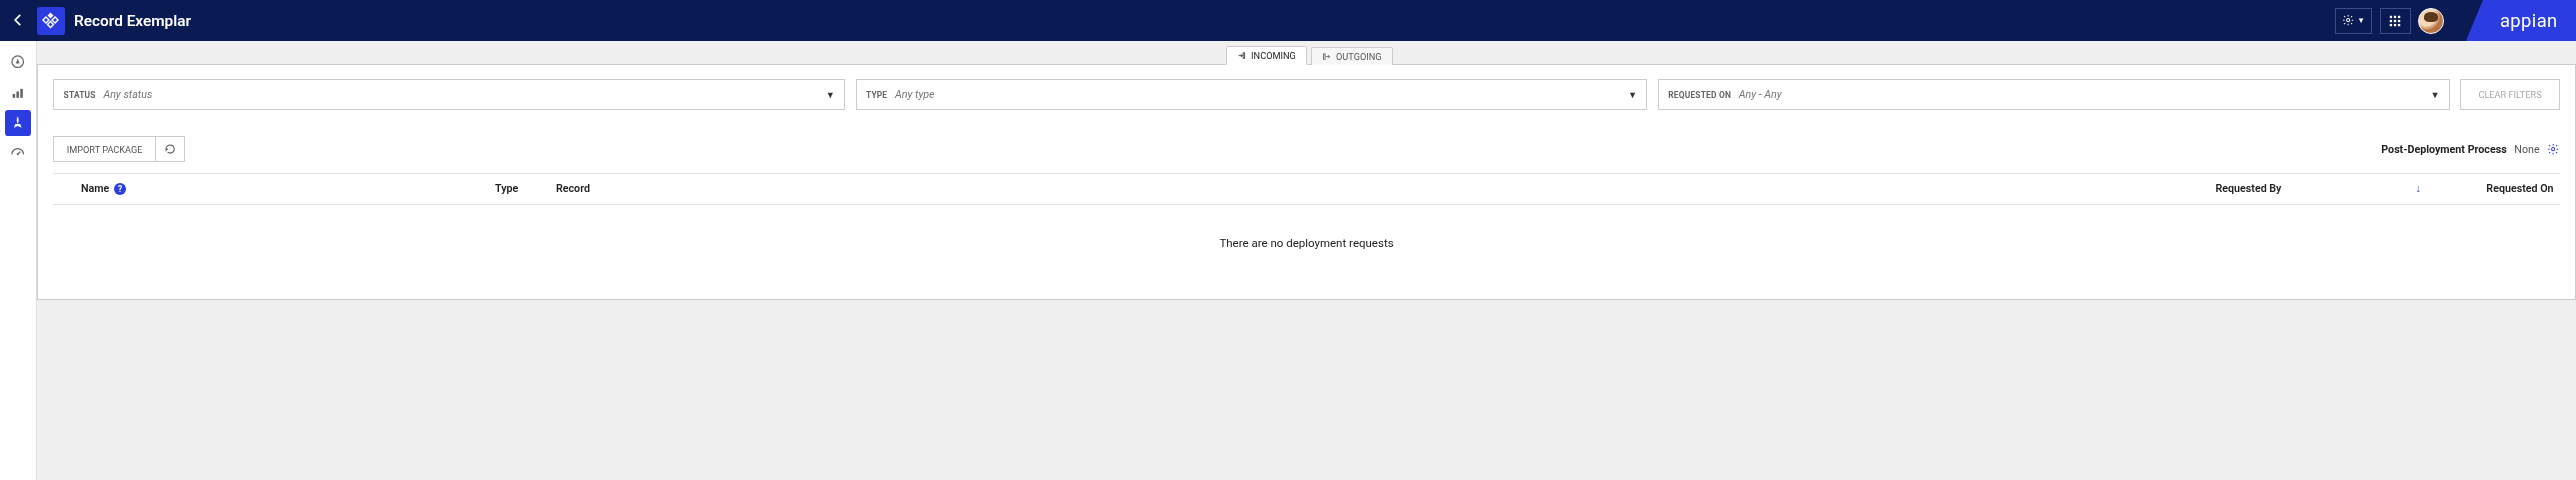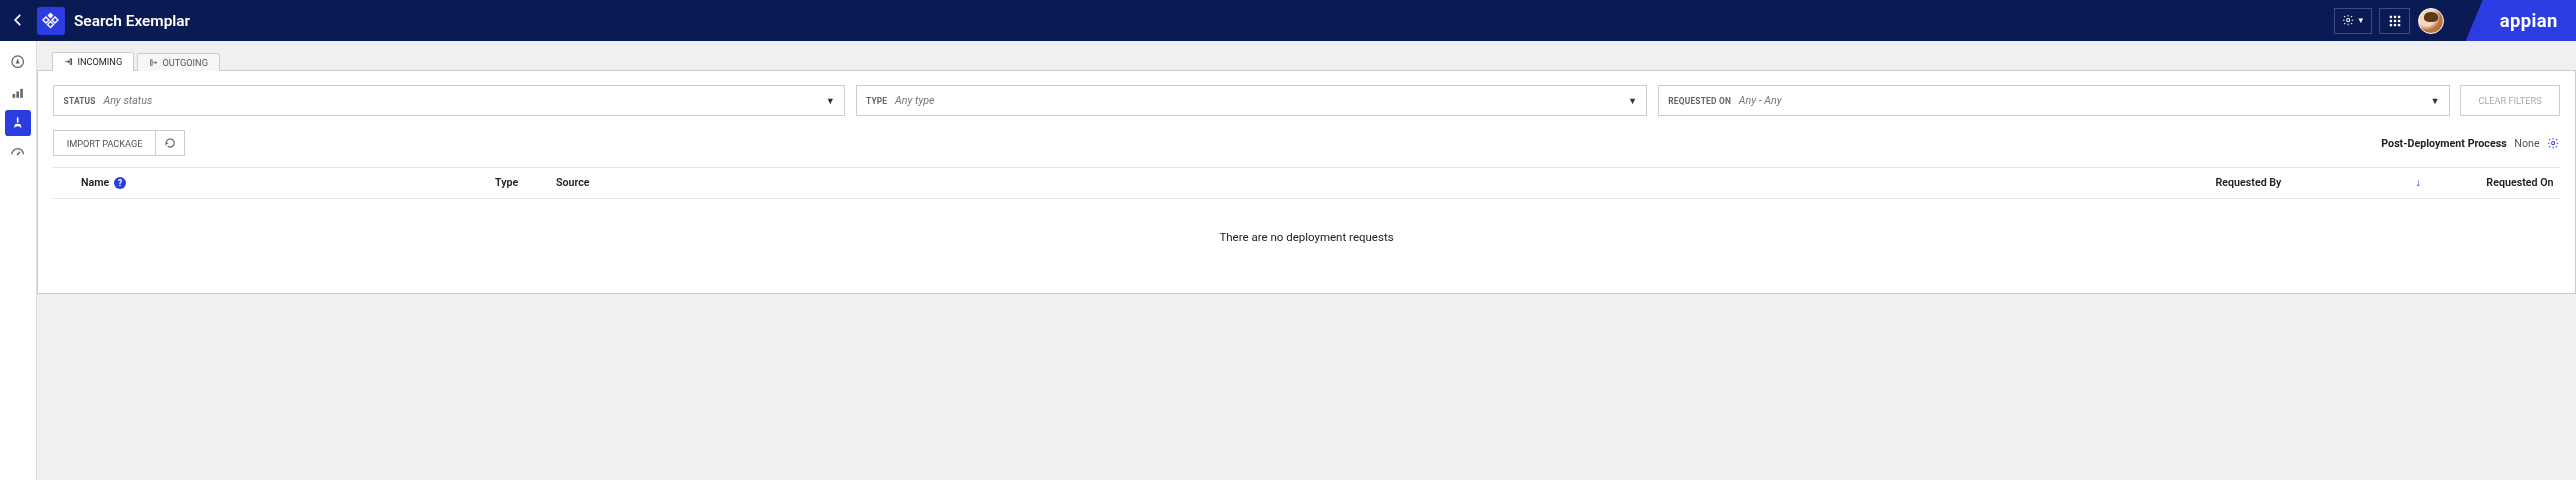--- a/index.html
+++ b/index.html
@@ -68,21 +68,21 @@
     background:#5a3a1a; border-radius:50% 50% 40% 40%;
   }
   .brand-slab {
     margin-left:14px;
     background:#2b3de0;
     height:41px;
     padding:0 18.4px 0 34px;
     display:flex;align-items:center;
     clip-path: polygon(17px 0, 100% 0, 100% 100%, 0 100%);
     color:#fff;
-    font-weight:700;
+    font-weight:400;
     font-size:18.4px;
     letter-spacing:0.4px;
   }
 
   
   .shell { display:flex; min-height: calc(100vh - 41px); }
   .left-rail {
     width:37px;
     background:#fff;
     border-right:0.8px solid #e0e0e0;
@@ -97,23 +97,24 @@
   }
   .rail-item.active { background:#2b3de0; color:#fff; }
   .rail-item svg { width:15.4px; height:15.4px; }
 
   .main { flex:1; background:#f0f0f0; padding:0 0 15.4px 0; }
 
   
   .tabs {
     display:flex; align-items:flex-end;
     border-bottom:0.8px solid #ccc;
-    padding-left: 15px;
+    padding-left: 9px;
     background:#f0f0f0;
-    height:30px;
+    height:24px;
+    justify-content:center;
   }
   .tab {
     display:flex;align-items:center;gap:4.6px;
     padding:3.1px 10.7px;
     font-size:9.2px;
     color:#555;
     border:0.8px solid #ccc;
     border-bottom:none;
     background:#f7f7f7;
     margin-right:3.1px;
@@ -131,21 +132,21 @@
 
   
   .content {
     background:#fff;
     border:0.8px solid #ccc;
     border-top:none;
     margin:0 0 0 0;
     padding:14px 15.4px 18.4px 15.4px;
   }
 
-  .filters-row { display:flex; gap:10.7px; align-items:center; margin-bottom:14px; }
+  .filters-row { display:flex; gap:10.7px; align-items:center; margin-bottom:26px; }
   .drop {
     flex:1;
     border:0.8px solid #ccc;
     height:31px;
     display:flex; align-items:center;
     padding:0 9.2px;
     background:#fff; cursor:pointer;
     position:relative;
   }
   .drop .lab { font-size:8.4px; font-weight:700; color:#666; letter-spacing:0.2px; margin-right:7.7px; }
@@ -224,21 +225,21 @@
     <div class="app-icon">
       <svg viewBox="0 0 24 24">
         <g transform="rotate(45 12 12)">
           <rect x="4" y="4" width="6" height="6" fill="#fff"></rect>
           <rect x="13" y="4" width="6" height="6" fill="none" stroke="#fff" stroke-width="2"></rect>
           <rect x="4" y="13" width="6" height="6" fill="none" stroke="#fff" stroke-width="2"></rect>
           <rect x="13" y="13" width="6" height="6" fill="none" stroke="#fff" stroke-width="2"></rect>
         </g>
       </svg>
     </div>
-    <div class="page-title">Search Exemplar</div>
+    <div class="page-title">Record Exemplar</div>
   </div>
 
   <div class="topbar-right">
     <div class="gear-btn">
       <svg viewBox="0 0 24 24" width="12.3" height="12.3">
           <circle cx="12" cy="12" r="3" fill="none" stroke="#fff" stroke-width="2"></circle>
           <path d="M12 2v3M12 19v3M4.2 4.2l2.1 2.1M17.7 17.7l2.1 2.1M2 12h3M19 12h3M4.2 19.8l2.1-2.1M17.7 6.3l2.1-2.1" stroke="#fff" stroke-width="2"></path>
         </svg>
       <span class="caret">▼</span>
     </div>
@@ -351,21 +352,21 @@
       </div>
 
       <div class="grid">
         <div class="ghead">
           <div class="col-check"></div>
           <div class="col-name">
             <span>Name</span>
             <span class="help-q">?</span>
           </div>
           <div class="col-type">Type</div>
-          <div class="col-source">Source</div>
+          <div class="col-source">Record</div>
           <div class="col-reqby">Requested By</div>
           <div class="col-sort">↓</div>
           <div class="col-reqon">Requested On</div>
         </div>
         <div class="empty">There are no deployment requests</div>
       </div>
     </div>
   </div>
 </div>
 

